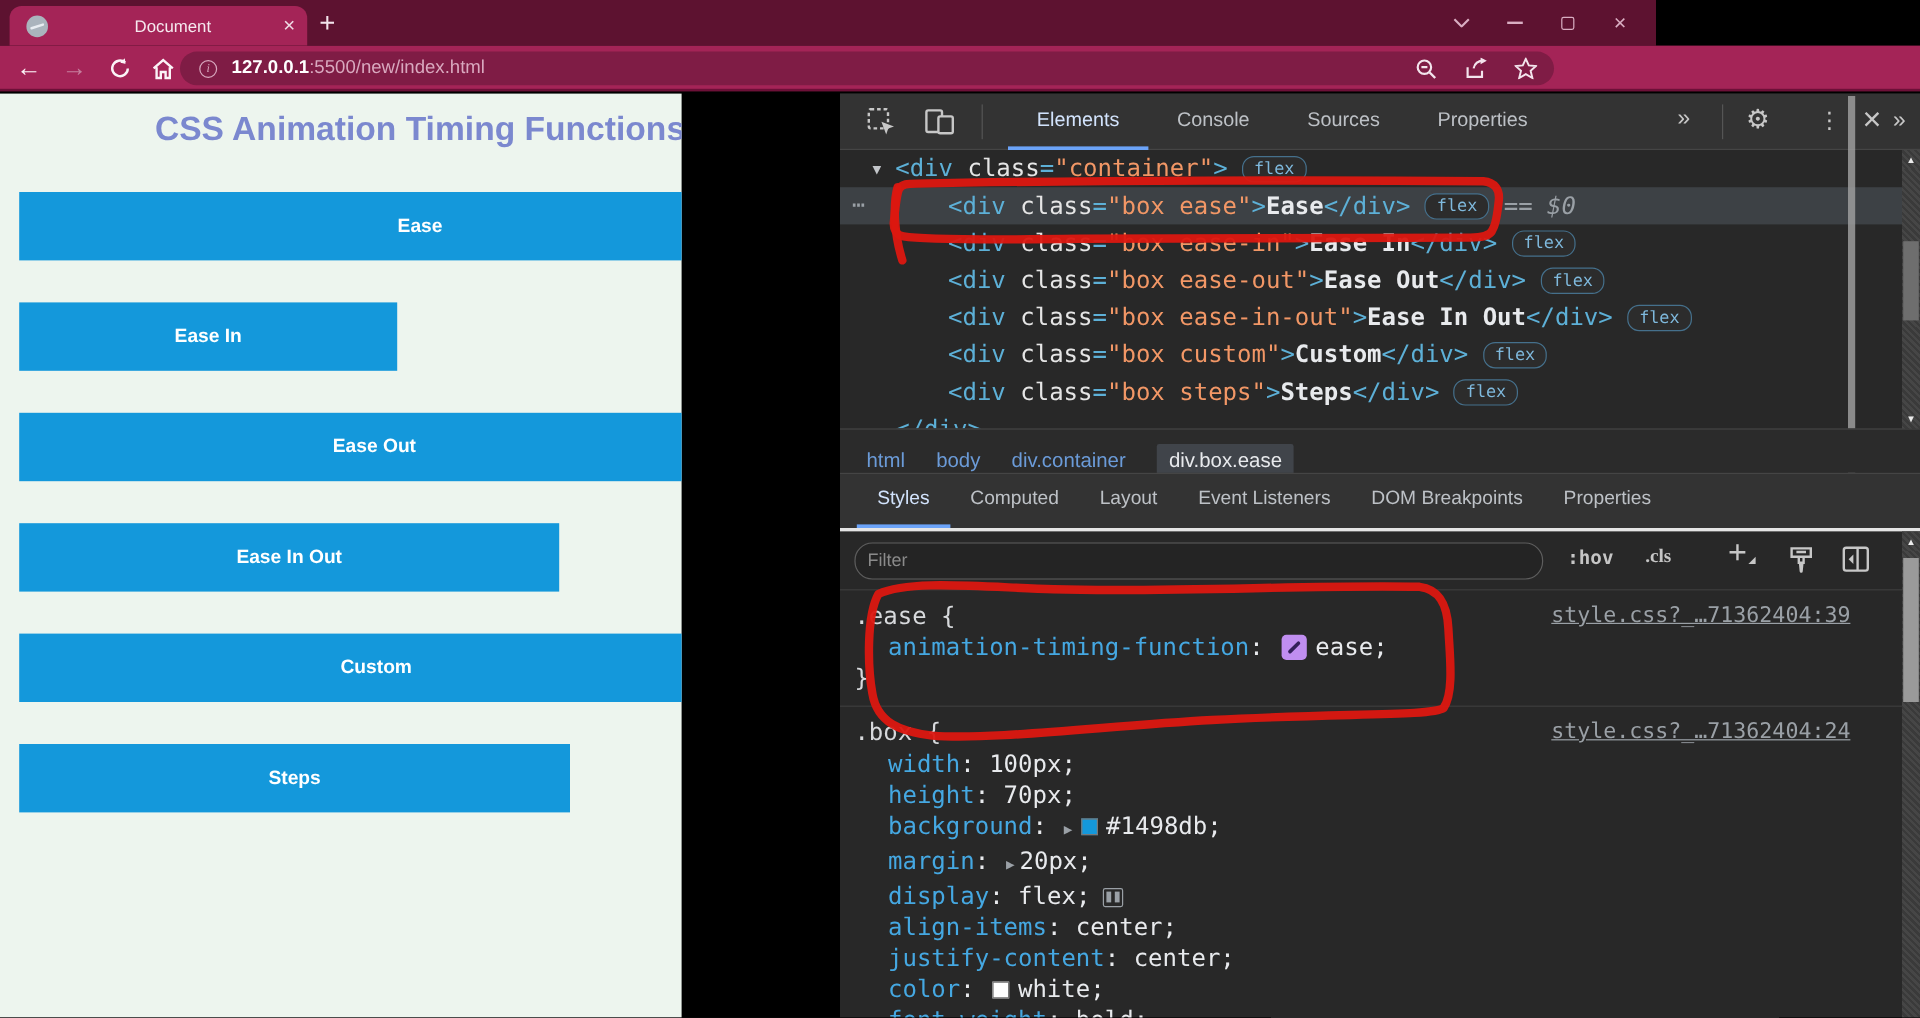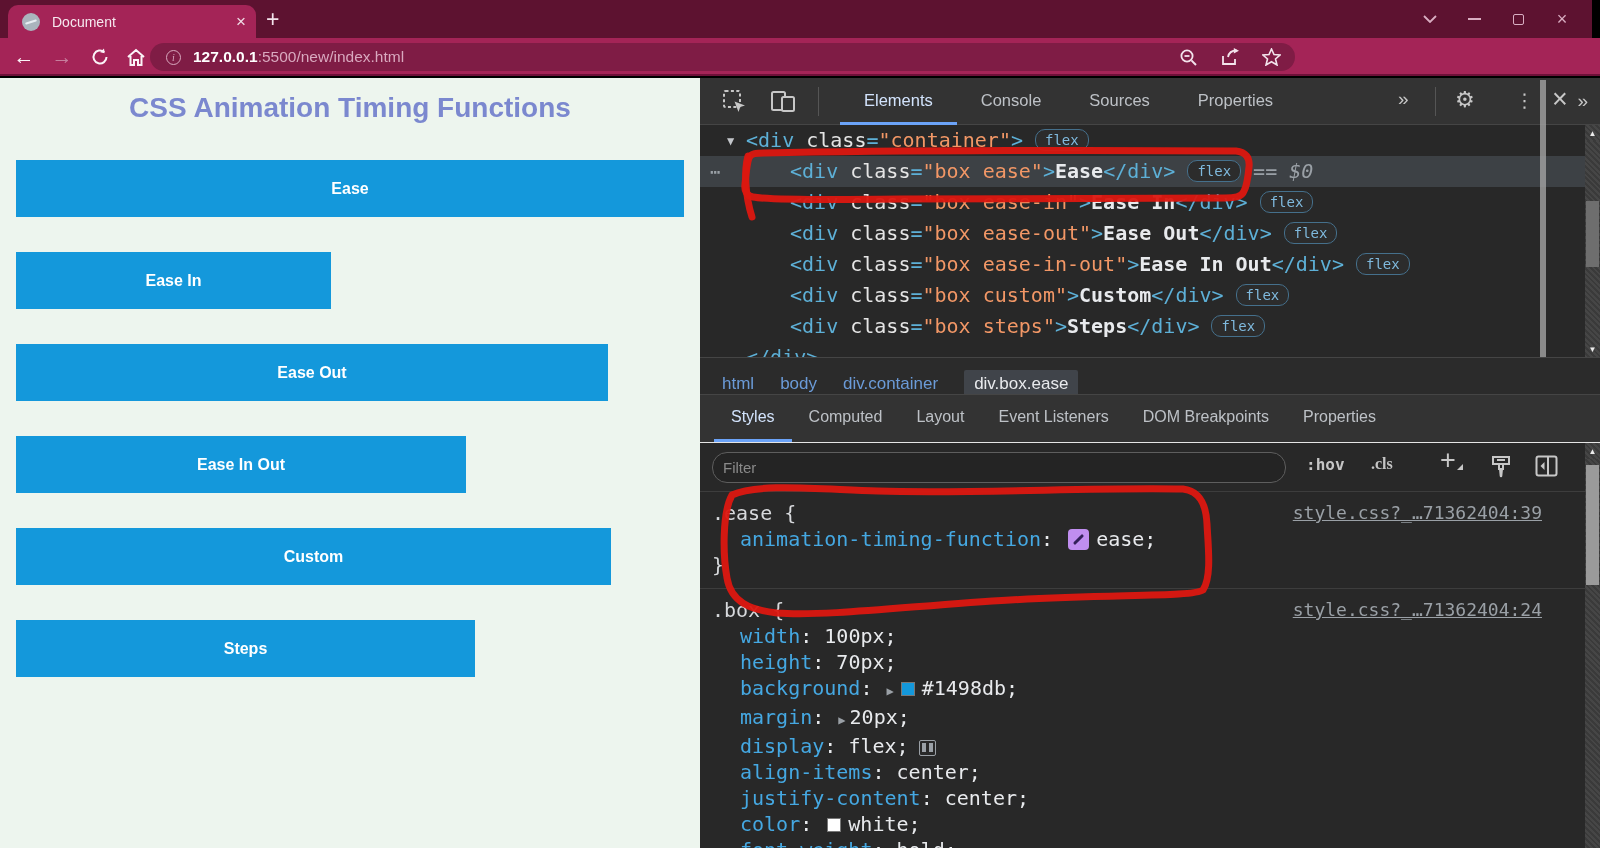--- a/index.html
+++ b/index.html
@@ -1,20 +1,20 @@
 <!DOCTYPE html>
 <html><head>
 <meta charset="utf-8">
 <style>
   * { margin:0; padding:0; box-sizing:border-box; }
   html,body { width:1600px; height:848px; overflow:hidden; background:#000; }
   body { font-family:"Liberation Sans", sans-serif; position:relative; }
 
   
-  #titlebar { position:absolute; left:0; top:0; width:1592px; height:38px; background:#5d1230; }
+  #titlebar { position:absolute; left:0; top:0; width:1380px; height:38px; background:#5d1230;text-align:center; }
   #tab { position:absolute; left:8px; top:5px; width:248px; height:33px; background:#a42457;
          border-radius:10px 10px 0 0; display:flex; align-items:center; padding:0 10px 0 14px; }
   #tab-favicon { width:18px; height:18px; border-radius:50%; background:#aab4bd; position:relative; flex:0 0 auto; }
   #tab-favicon::after { content:""; position:absolute; left:3px; top:8px; width:12px; height:2px; background:#e8edf2; border-radius:2px; transform:rotate(-18deg); }
   #tab-title { color:#f6e9ef; font-size:14px; margin-left:12px; flex:1 1 auto; white-space:nowrap; overflow:hidden; }
   #tab-close { color:#f0dce6; font-size:17px; line-height:1; cursor:default; }
   #newtab { position:absolute; left:266px; top:6px; color:#f3e3eb; font-size:23px; font-weight:300; }
   #winctrl { position:absolute; right:0; top:0; height:38px; display:flex; align-items:center; gap:28px; padding-right:22px; color:#d9aec2; }
   .wc { width:16px; height:16px; display:flex; align-items:center; justify-content:center; }
   #wc-min  { border:none; } #wc-min span { display:block; width:13px; border-top:2px solid #d9aec2; }
@@ -41,21 +41,21 @@
   #sq-ic { width:15px; height:15px; border:2.4px solid #fff; border-radius:2px; background:#fff; box-shadow:inset 0 0 0 2px #a42457; }
   #profile { position:absolute; left:1452px; top:43px; height:29px; border:2px solid rgba(255,255,255,.85); border-radius:15px;
              display:flex; align-items:center; padding:1px 13px 1px 2px; gap:8px; }
   #avatar { width:23px; height:23px; border-radius:50%;
             background:radial-gradient(circle at 50% 36%, #c0916c 0 36%, #2e2a27 37% 58%, #3d4a66 59%); }
   #profile-label { color:#fff; font-size:14px; }
   #menu-dots { position:absolute; left:1548px; top:43px; color:#fff; font-size:19px; width:24px; text-align:center; }
 
   
   #content { position:absolute; left:0; top:78px; width:1600px; height:770px; }
-  #page { position:absolute; left:0; top:0; width:700px; height:770px; background:#edf5ee; overflow:hidden; }
+  #page { position:absolute; left:0; top:0; width:568px; height:770px; background:#edf5ee; overflow:hidden; }
   #page-title { position:absolute; left:0; top:14px; width:700px; text-align:center; font-size:28px; font-weight:bold; color:#7b88cf; }
   .demo-box { position:absolute; left:16px; height:57px; background:#1498db; display:flex; align-items:center; justify-content:center; }
   .demo-box span { color:#fff; font-weight:bold; font-size:16px; }
 
   
   #devtools { position:absolute; left:700px; top:0; width:900px; height:770px; background:#282828; color:#e8eaed; }
   #dt-toolbar { position:absolute; left:0; top:0; width:976px; height:47px; background:#333; border-bottom:1px solid #454545; }
   #dt-inspect { position:absolute; left:22px; top:11px; }
   #dt-device { position:absolute; left:70px; top:11px; }
   .vdiv { position:absolute; top:9px; width:1px; height:29px; background:#555; }
@@ -82,21 +82,21 @@
              color:#7fb9dd; font-size:14px; line-height:20px; vertical-align:2px; background:#2c2c2c; }
   .t-eq { color:#9aa0a6; margin-left:12px; } .t-var { color:#9aa0a6; font-style:italic; }
 
   
   #crumbs { position:absolute; left:0; top:279px; width:900px; height:37px; background:#2b2b2b; border-top:1px solid #454545;
             display:flex; align-items:center; gap:26px; padding-left:22px; font-size:17px; }
   .crumb { color:#6b9bd8;margin-top:16px; } .crumb.active { color:#e8eaed; background:#40444a; padding:4px 10px; border-radius:2px; }
 
   
   #styletabs { position:absolute; left:0; top:316px; width:900px; height:49px; background:#333; border-top:1px solid #454545;
-               border-bottom:1px solid #e5e5e5; display:flex; padding-left:14px; }
+               border-bottom:3px solid #e5e5e5; display:flex; padding-left:14px; }
   .s-tab { height:100%; display:flex; align-items:center; padding:0 17px; font-size:16px; color:#bdc1c6; border-bottom:3px solid transparent; }
   .s-tab.active { color:#d2e3fc; border-bottom-color:#6ba3f8; }
   #styles-more { position:absolute; right:12px; top:12px; color:#c7c7c7; font-size:19px; }
 
   
   #filterrow { position:absolute; left:0; top:365px; width:900px; height:49px; background:#282828; border-bottom:1px solid #3d3d3d; }
   #filter-input { position:absolute; left:12px; top:9px; width:574px; height:31px; background:#242424; border:1px solid #5e5e5e;
                   border-radius:15px; color:#bbb; font-size:15px; padding:0 10px; font-family:"Liberation Sans",sans-serif; }
   #filter-input::placeholder { color:#8a8a8a; }
   .f-lbl { position:absolute; top:12px; color:#c5c5c5; font-size:16px; font-family:"DejaVu Sans Mono",monospace; font-weight:bold; }

